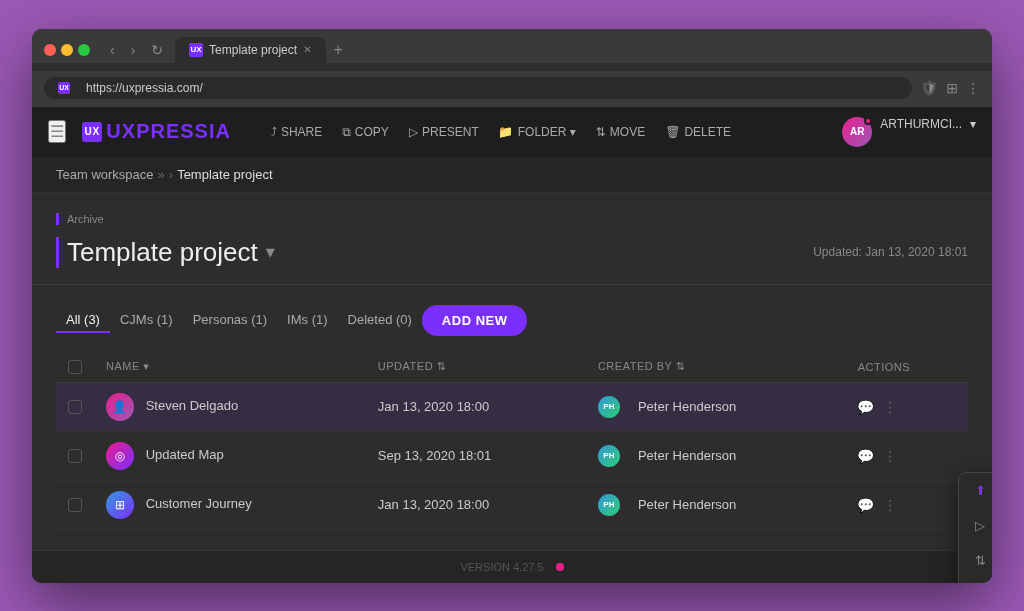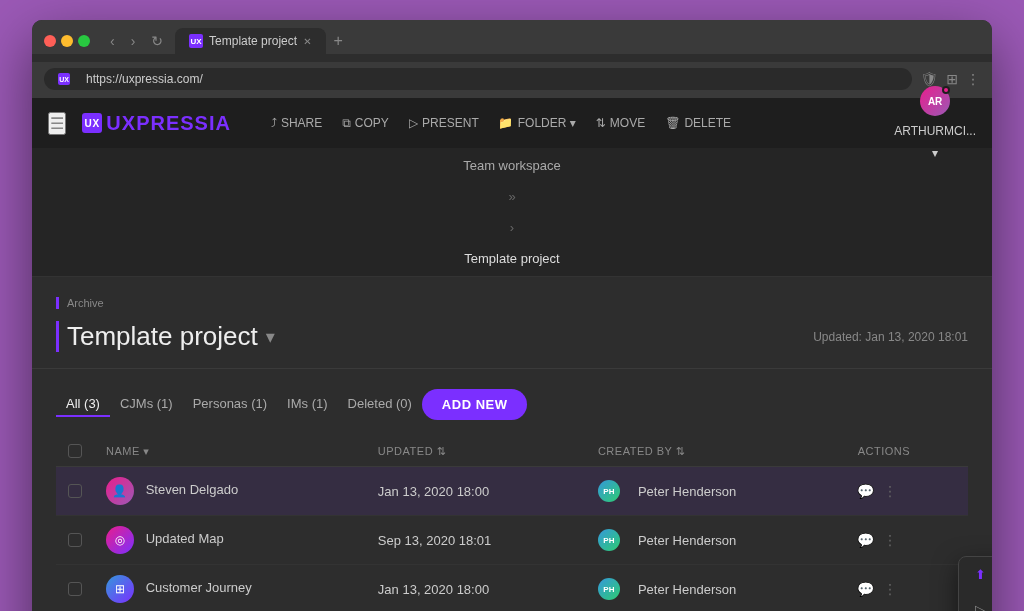--- a/index.html
+++ b/index.html
@@ -230,50 +230,48 @@
       align-items: center;
       justify-content: center;
       color: white;
       font-size: 10px;
       font-weight: bold;
       position: relative;
     }
 
     .user-info {
       display: flex;
-      align-items: center;
+      align-items: flex-start;
       gap: 8px;
       cursor: pointer;
       color: #ccc;
       font-size: 12px;
-      flex-direction: column;
     }
 
     .notification-dot {
       position: absolute;
       top: 0;
       right: 0;
       width: 8px;
       height: 8px;
       background: #e91e8c;
       border-radius: 50%;
       border: 2px solid #1e1e1e;
     }
 
     
     .breadcrumb-bar {
       background: #252525;
       padding: 10px 24px;
       display: flex;
-      align-items: center;
-      gap: 16px;
+      align-items: flex-end;
+      gap: 4px;
       font-size: 13px;
       color: #aaa;
       border-bottom: 1px solid #333;
-      flex-direction: column;
     }
 
     .breadcrumb-sep {
       color: #666;
     }
 
     .breadcrumb-link {
       color: #aaa;
       cursor: pointer;
     }

